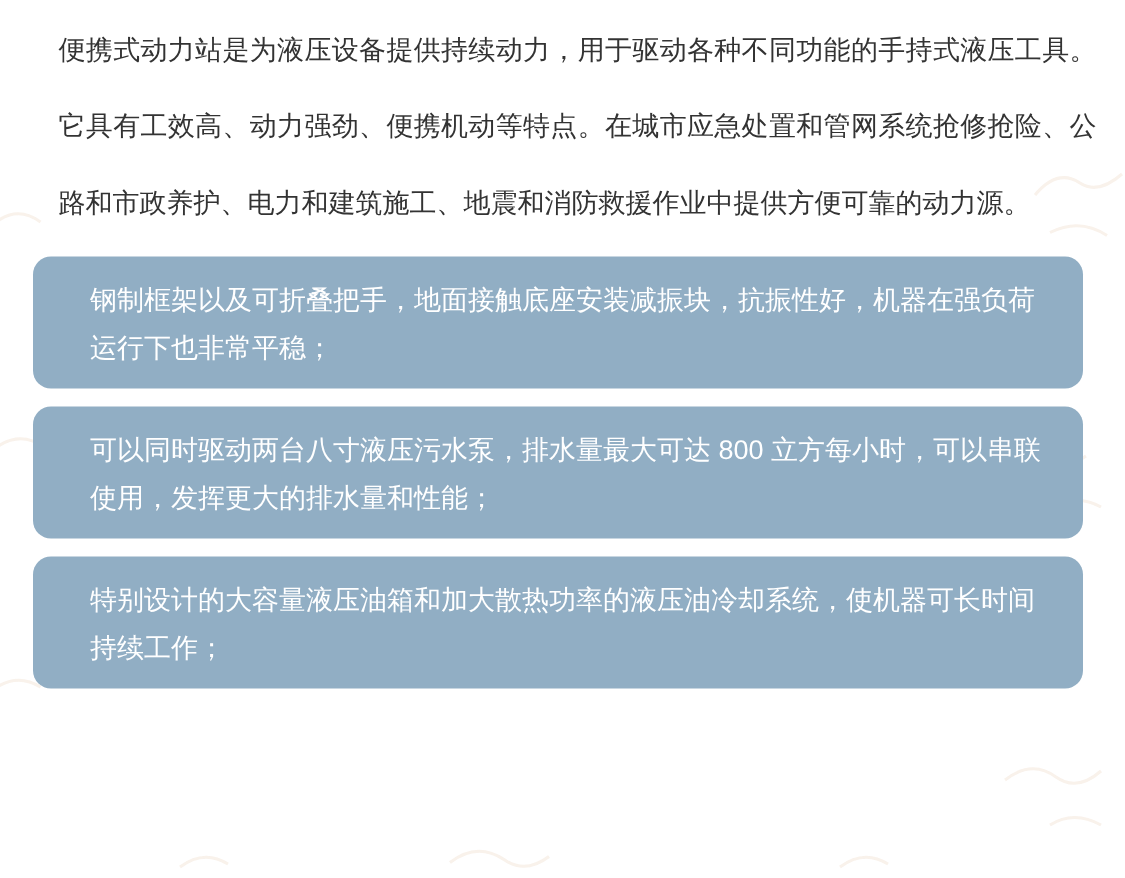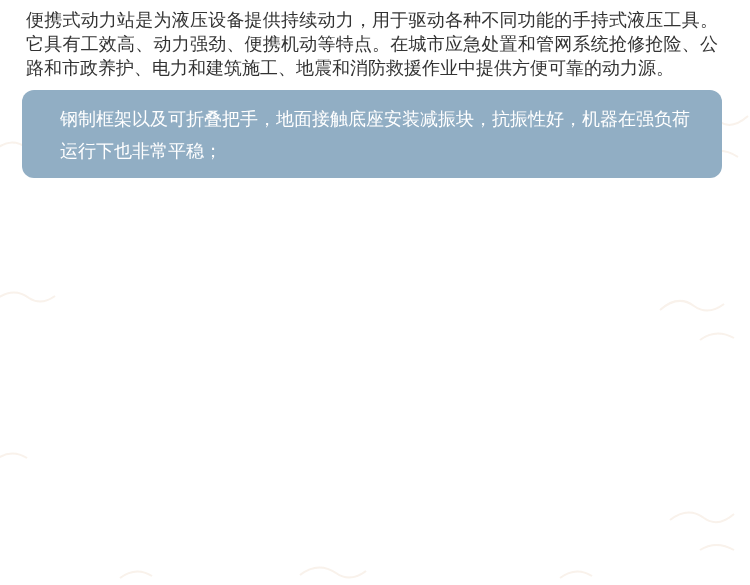--- a/index.html
+++ b/index.html
@@ -24,23 +24,23 @@
     pointer-events:none;
     opacity:.55;
   }
   .content{
     position:relative;
     z-index:1;
     padding:8px 0 0 22px;
   }
   .intro{
     width:692px;
-    margin-left:4px;
+    margin-left:17px;
     font-size:18px;
-    line-height:24px;
+    line-height:51px;
     color:var(--body-text);
     text-align:justify;
   }
   .cards{
     margin-top:10px;
   }
   .card{
     width:700px;
     min-height:88px;
     background:var(--card-bg);
@@ -73,15 +73,21 @@
 </svg>
 
 <div class="content">
 
   <p class="intro">便携式动力站是为液压设备提供持续动力，用于驱动各种不同功能的手持式液压工具。它具有工效高、动力强劲、便携机动等特点。在城市应急处置和管网系统抢修抢险、公路和市政养护、电力和建筑施工、地震和消防救援作业中提供方便可靠的动力源。</p>
 
   <div class="cards">
     <div class="card">
       <span>钢制框架以及可折叠把手，地面接触底座安装减振块，抗振性好，机器在强负荷运行下也非常平稳；</span>
     </div>
+    <div class="card">
+      <span>可以同时驱动两台八寸液压污水泵，排水量最大可达 800 立方每小时，可以串联使用，发挥更大的排水量和性能；</span>
+    </div>
+    <div class="card">
+      <span>特别设计的大容量液压油箱和加大散热功率的液压油冷却系统，使机器可长时间持续工作；</span>
+    </div>
   </div>
 
 </div>
 
 </body></html>

